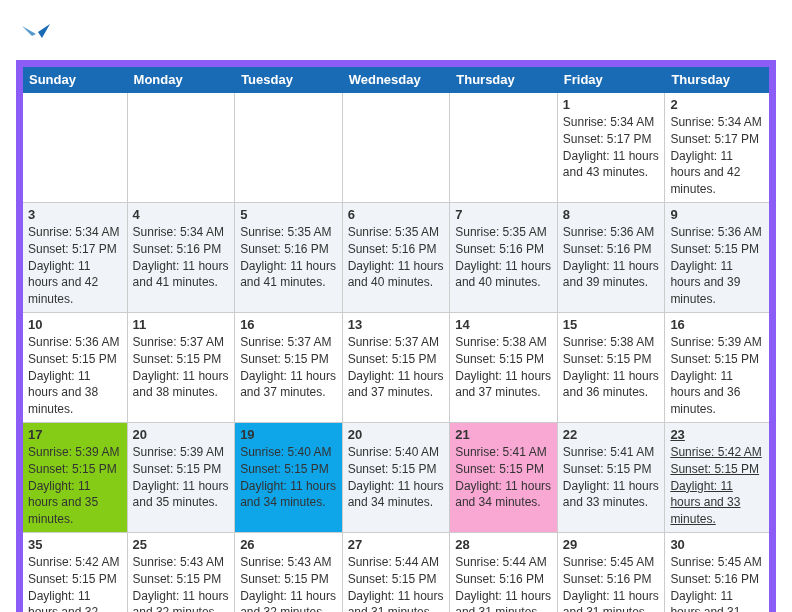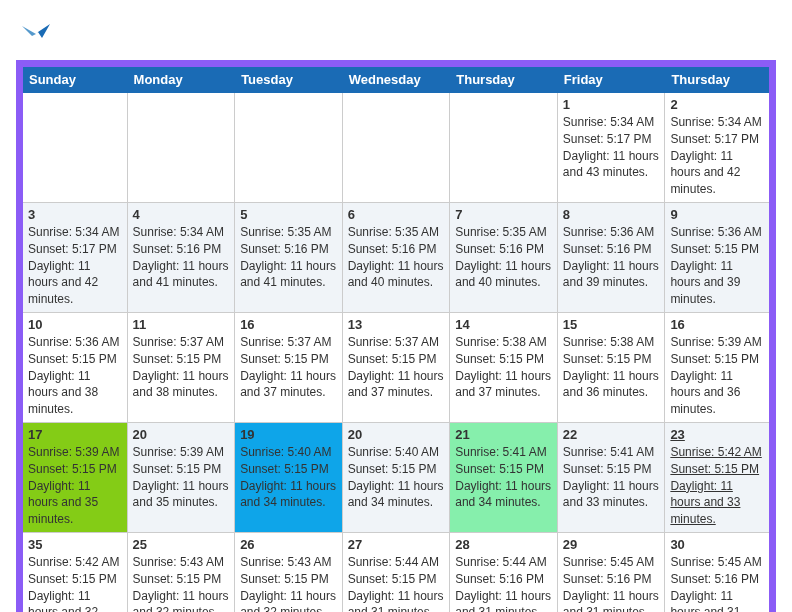--- a/index.html
+++ b/index.html
@@ -246,21 +246,21 @@
           <div class="day-info" style="white-space: pre-line;">Sunrise: 5:40 AM
 Sunset: 5:15 PM
 Daylight: 11 hours and 34 minutes.</div>
         </td>
         <td style="background: rgb(240, 244, 248); margin-left: 11px;">
           <span class="day-number">20</span>
           <div class="day-info" style="white-space: pre-line;">Sunrise: 5:40 AM
 Sunset: 5:15 PM
 Daylight: 11 hours and 34 minutes.</div>
         </td>
-        <td style="background: #86efac;">
+        <td style="background: #f9a8d4;">
           <span class="day-number">21</span>
           <div class="day-info" style="white-space: pre-line;">Sunrise: 5:41 AM
 Sunset: 5:15 PM
 Daylight: 11 hours and 34 minutes.</div>
         </td>
         <td style="background: rgb(240, 244, 248);">
           <span class="day-number">22</span>
           <div class="day-info" style="white-space: pre-line;">Sunrise: 5:41 AM
 Sunset: 5:15 PM
 Daylight: 11 hours and 33 minutes.</div>

